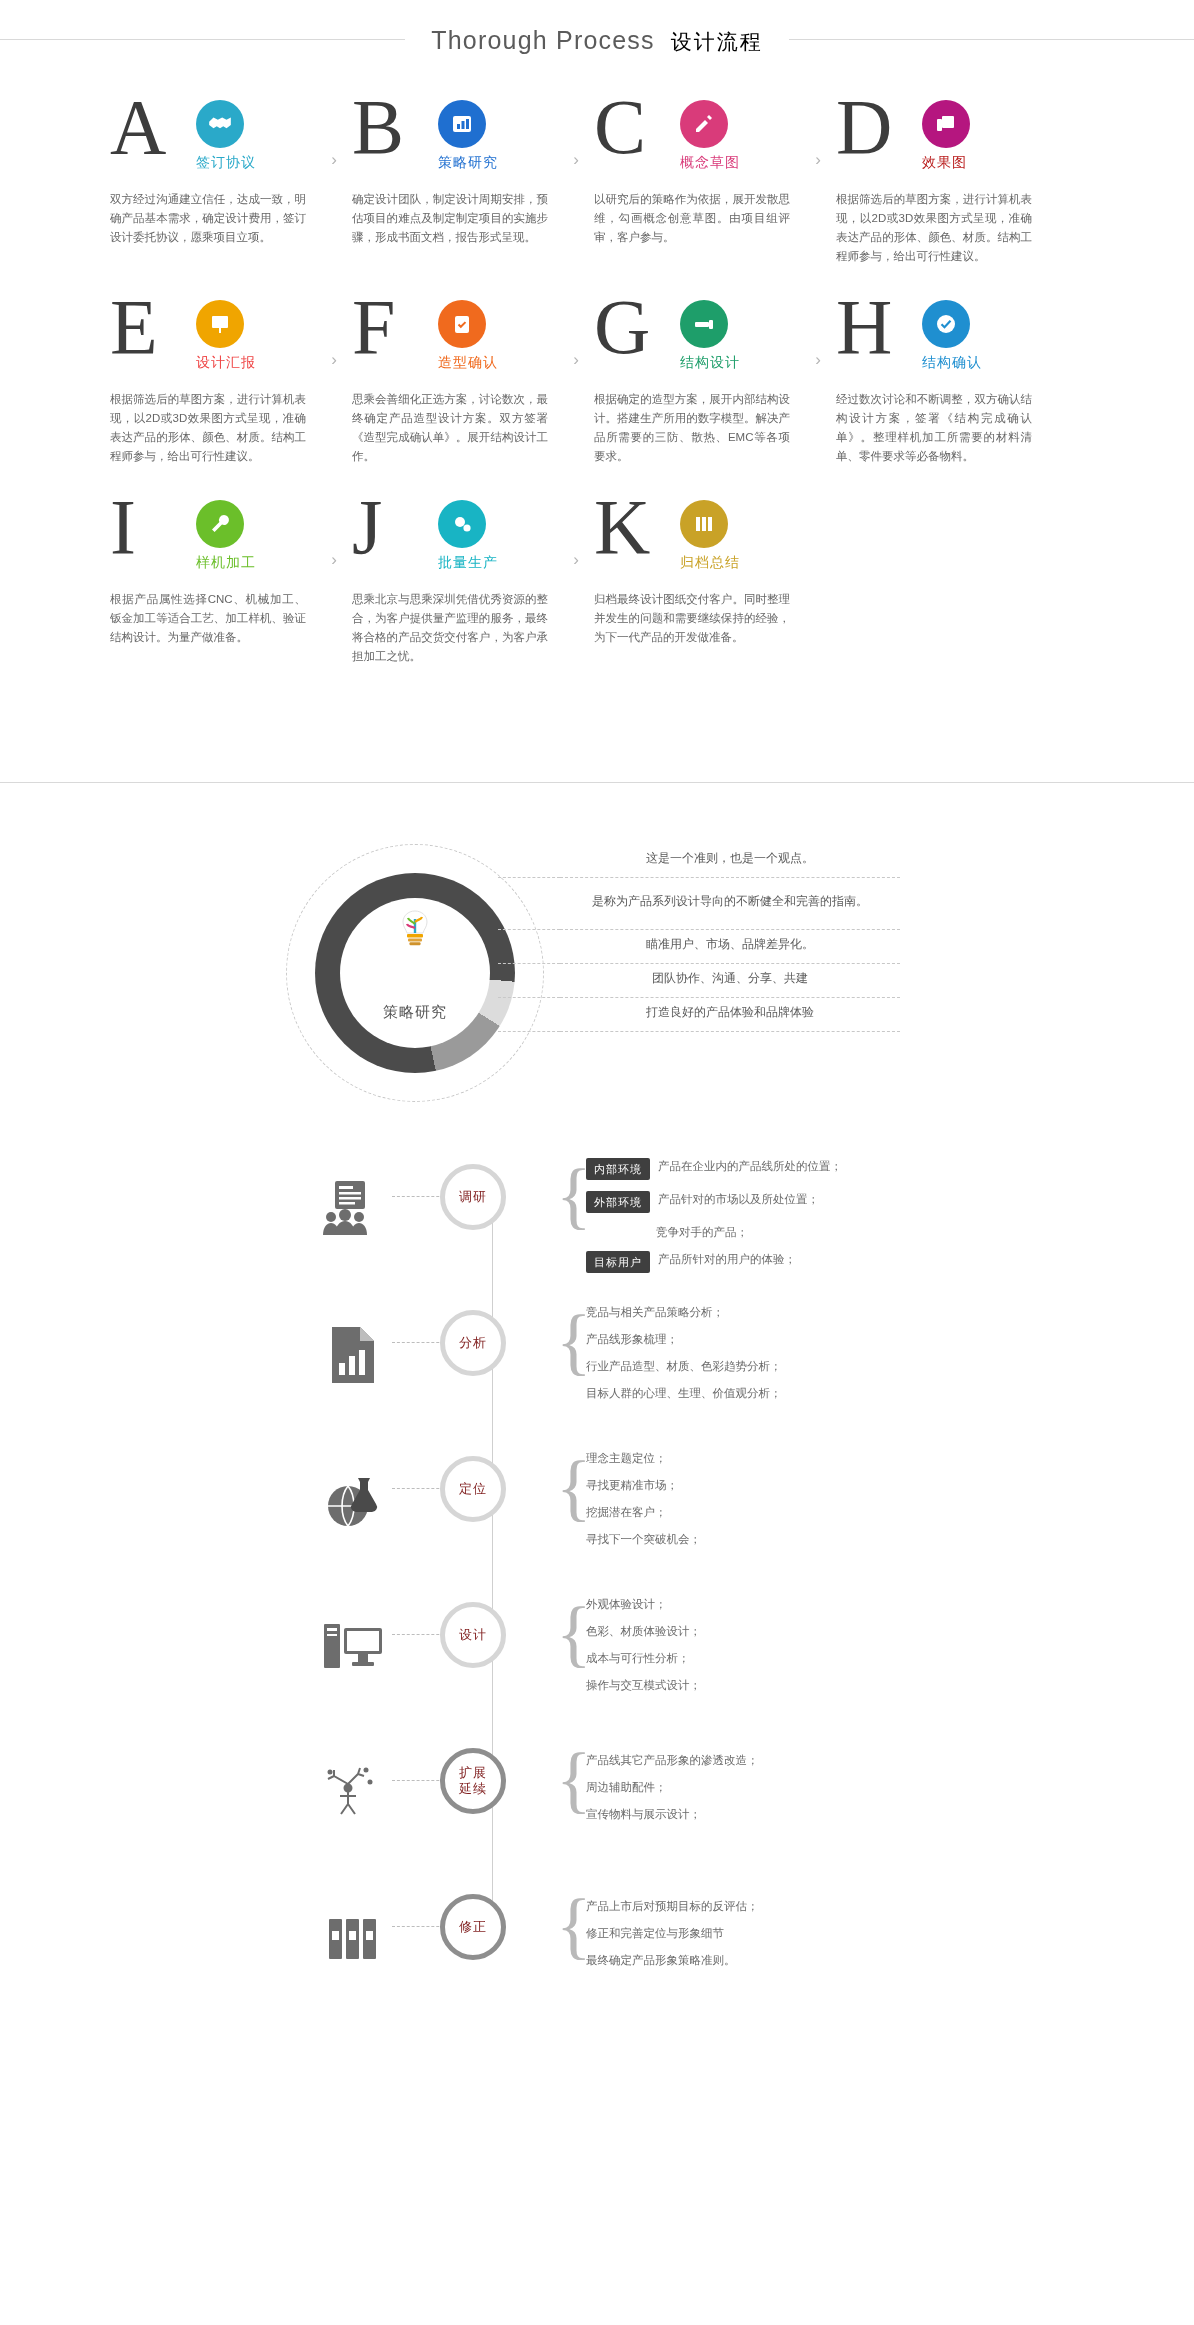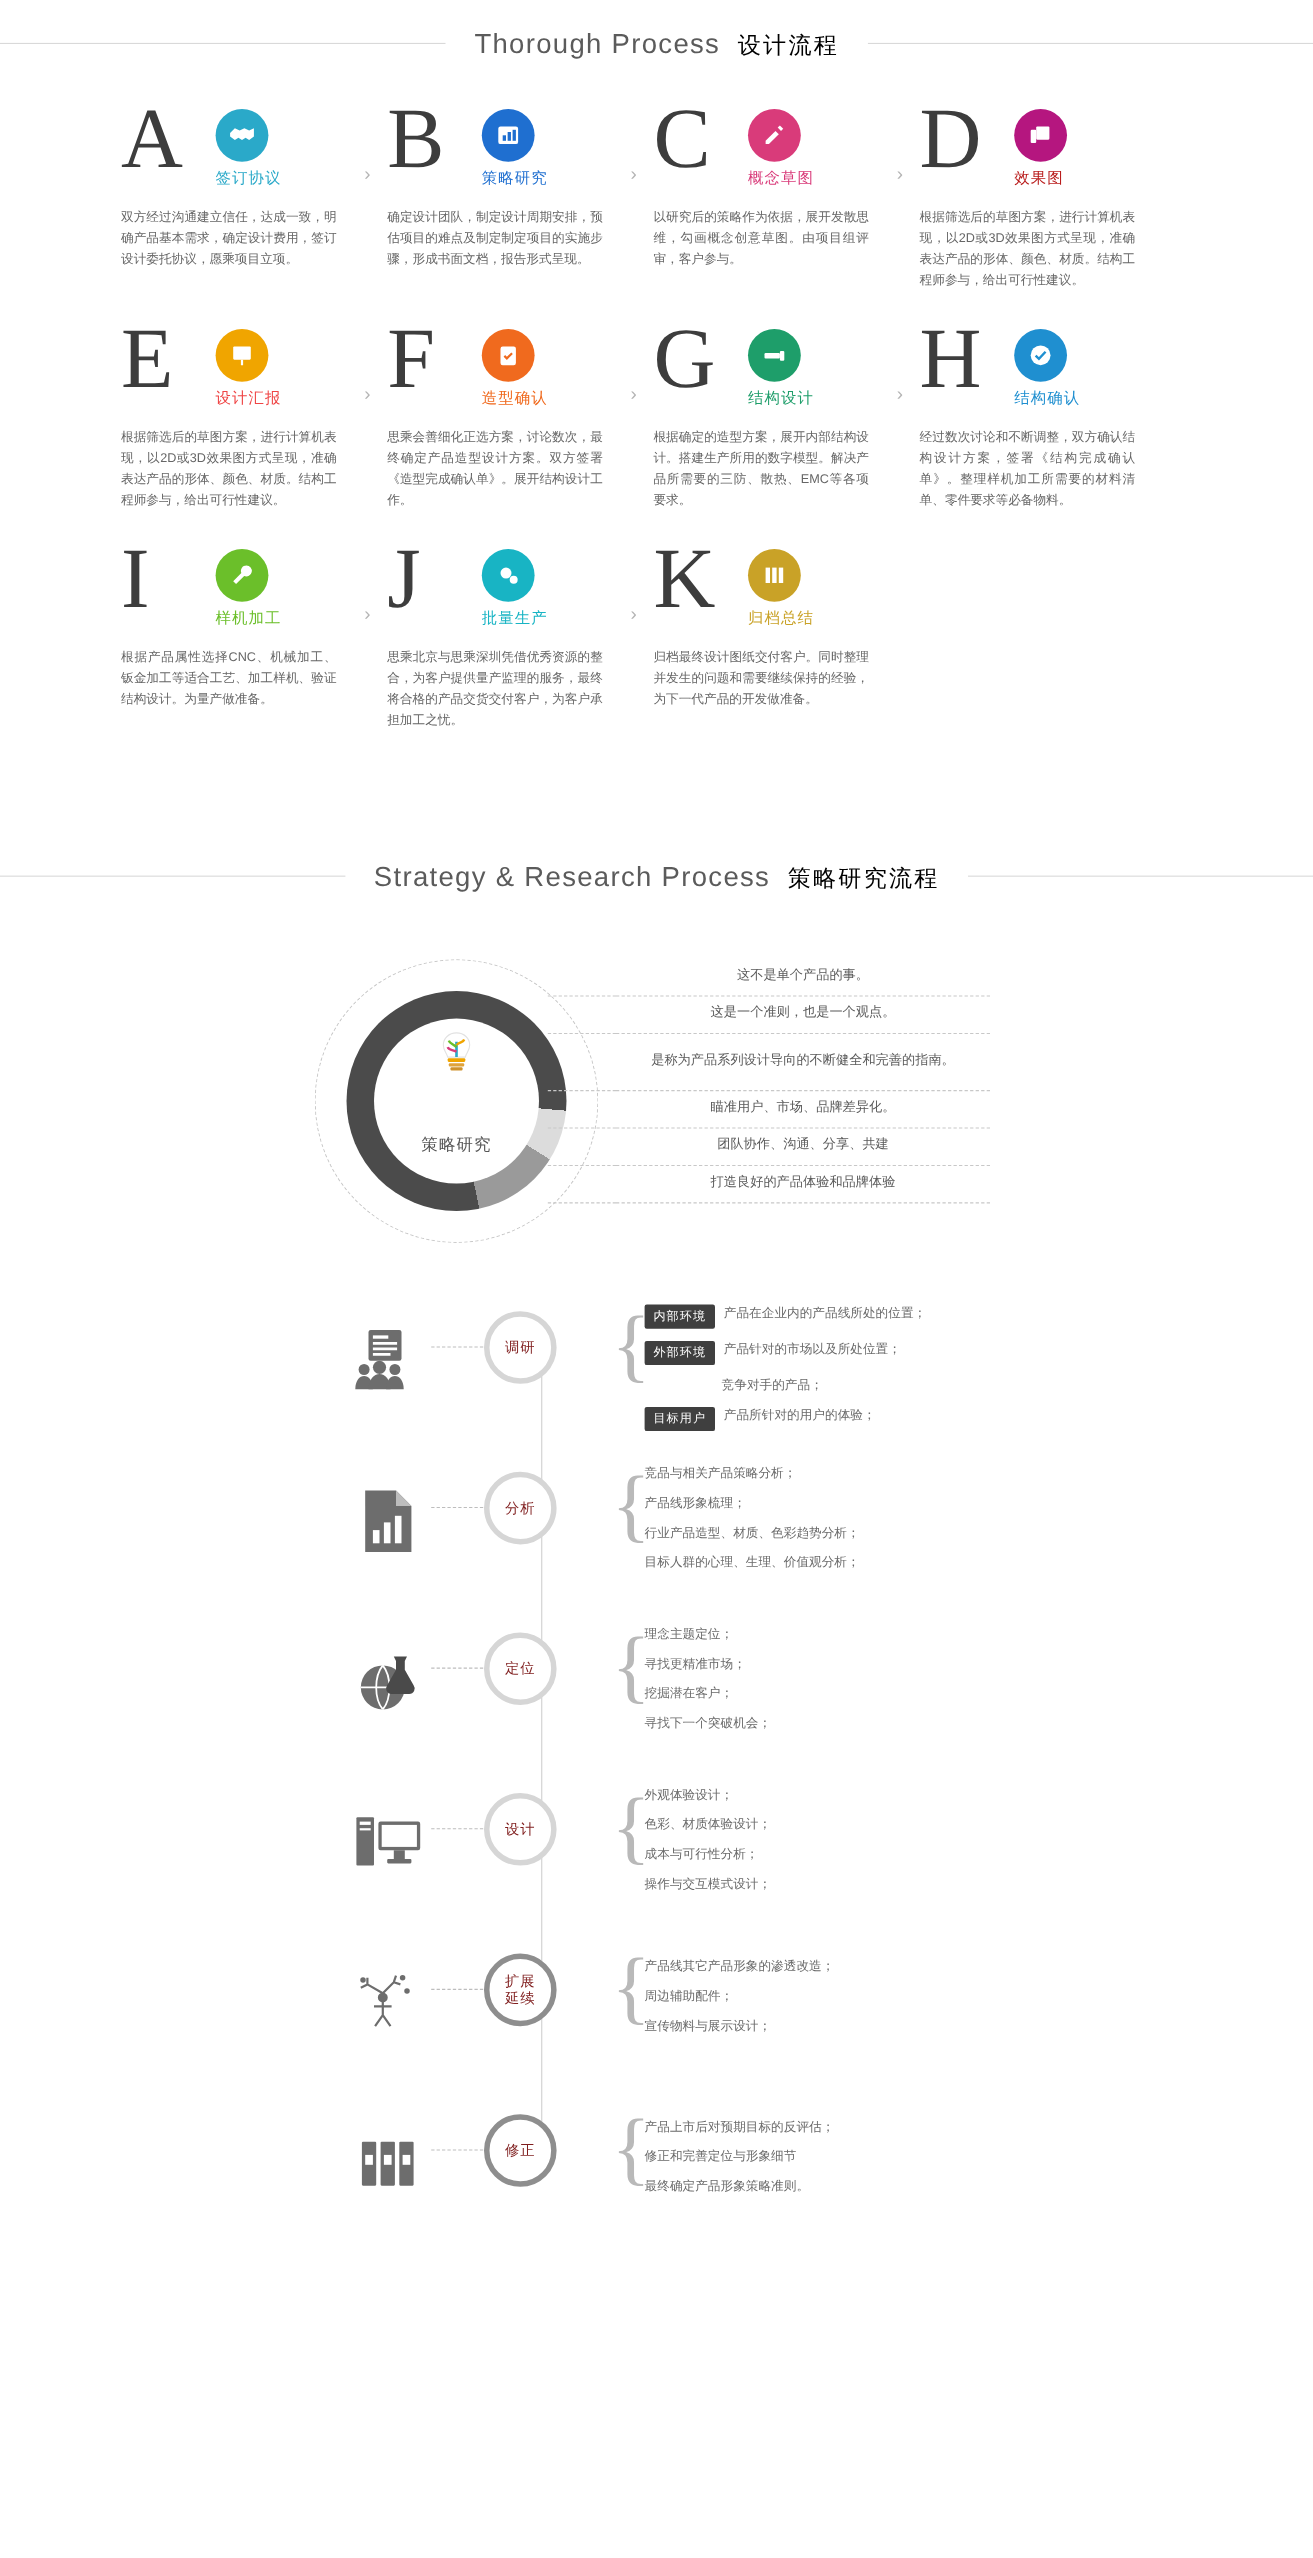--- a/index.html
+++ b/index.html
@@ -366,24 +366,20 @@
         <div class="proc-desc">归档最终设计图纸交付客户。同时整理并发生的问题和需要继续保持的经验，为下一代产品的开发做准备。</div>
       </div>
 
       <div class="proc-arrow" style="visibility:hidden">›</div>
       <div class="proc-item"></div>
     </div>
   </div>
 
   <div class="section-head" style="margin-top:40px;">
     <div class="rule"></div>
-    <div class="inner">
-      <span class="sh-en">Strategy &amp; Research Process</span>
-      <span class="sh-cn">策略研究流程</span>
-    </div>
   </div>
 
   <div class="strat">
     <div class="donut-block">
 
       <div class="donut">
         <div class="donut-ring">
           <div class="donut-hole">
             <span class="bulb">
               <svg width="42" height="52" viewBox="0 0 42 52">
@@ -399,25 +395,20 @@
             </span>
             <span class="donut-label">策略研究</span>
           </div>
         </div>
       </div>
 
       <div class="donut-lines">
         <div class="dl-row">
           <div class="lead"></div>
           <div class="dash"></div>
-          <div class="dl-text">这不是单个产品的事。</div>
-        </div>
-        <div class="dl-row">
-          <div class="lead"></div>
-          <div class="dash"></div>
           <div class="dl-text">这是一个准则，也是一个观点。</div>
         </div>
         <div class="dl-row" style="height:52px">
           <div class="lead"></div>
           <div class="dash"></div>
           <div class="dl-text" style="line-height:20px">是称为产品系列设计导向的不断健全和完善的指南。</div>
         </div>
         <div class="dl-row">
           <div class="lead"></div>
           <div class="dash"></div>

